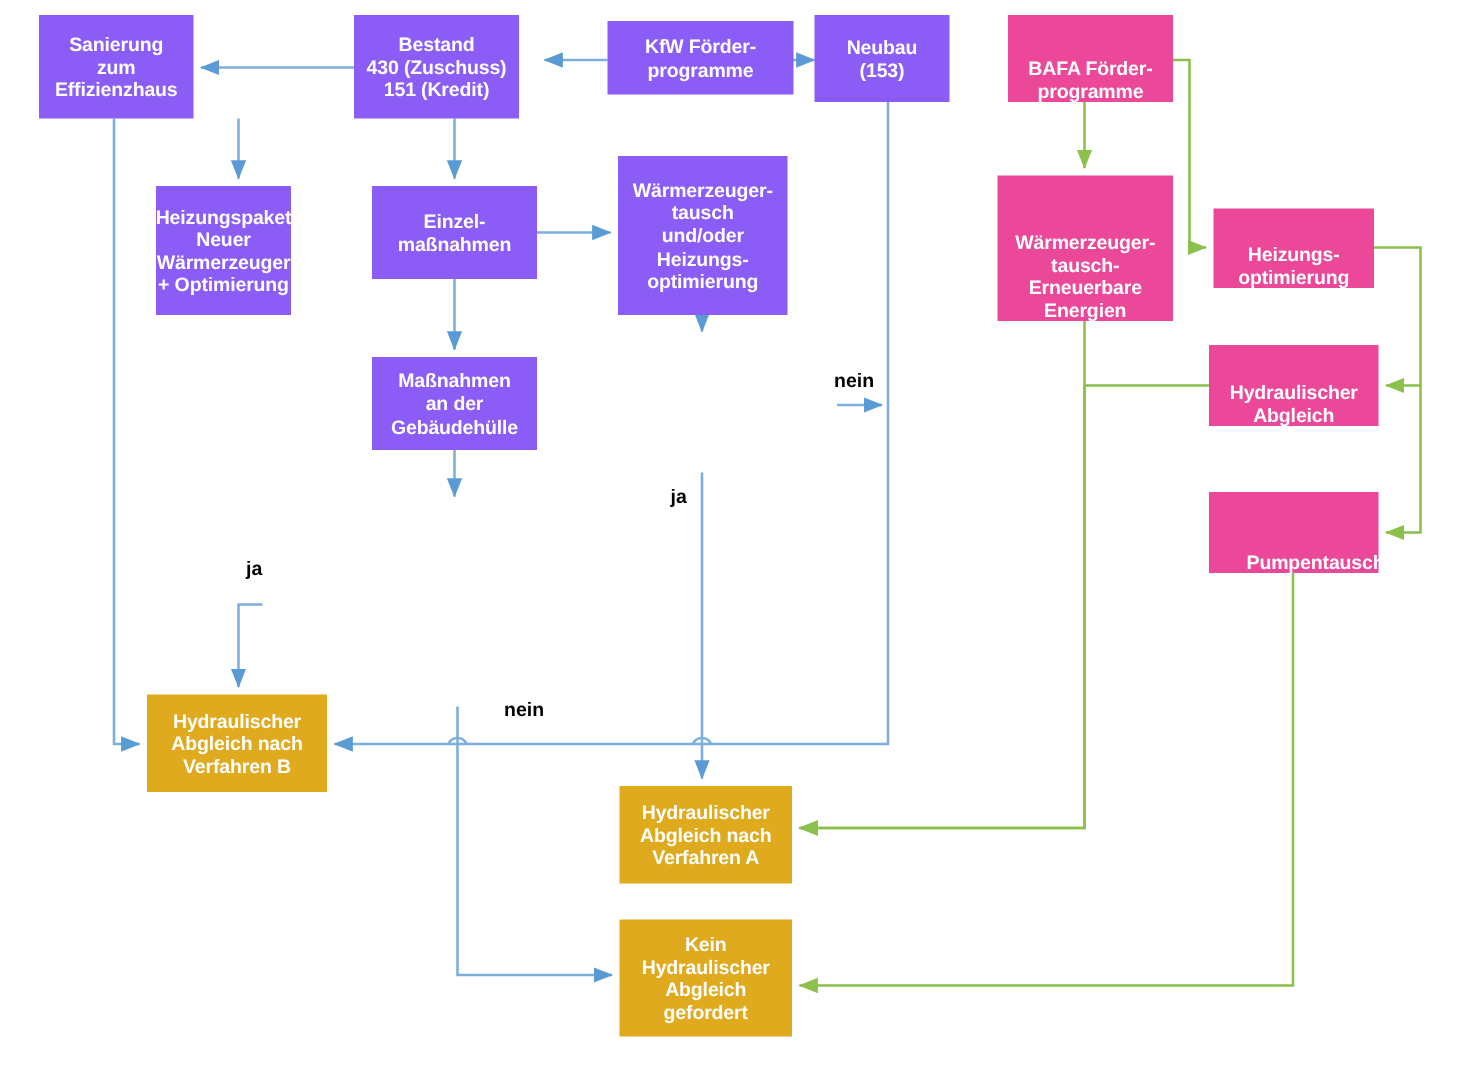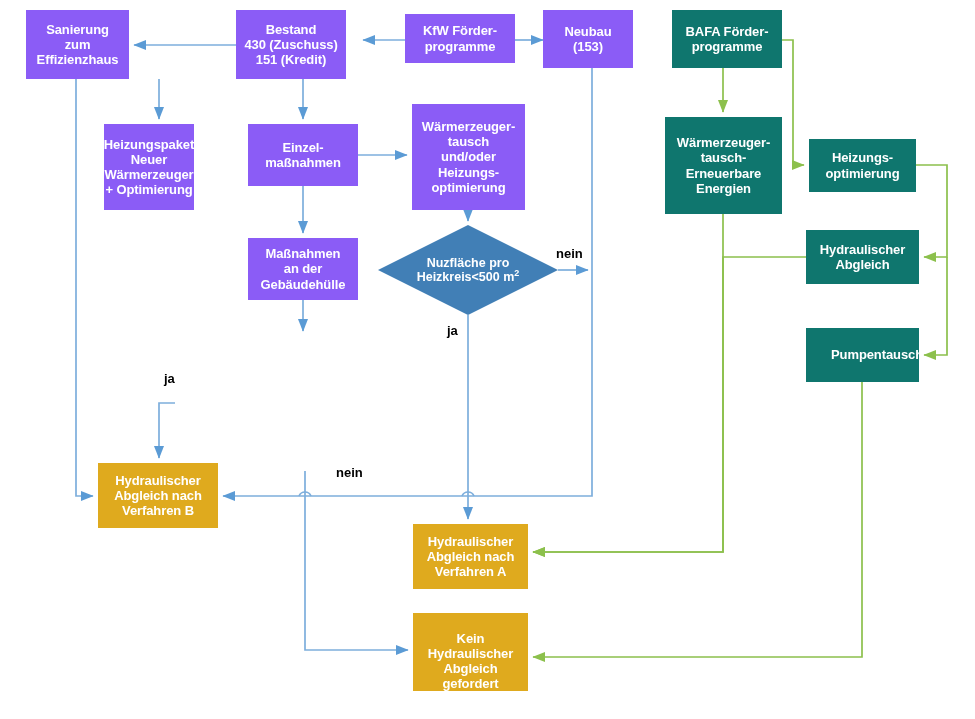--- a/index.html
+++ b/index.html
@@ -4,21 +4,21 @@
 <style>
   html,body{margin:0;padding:0;background:#ffffff;}
   body{font-family:"Liberation Sans",sans-serif;}
   #canvas{position:relative;width:975px;height:719px;overflow:hidden;background:#fff;}
   svg.edges{position:absolute;left:0;top:0;width:975px;height:719px;}
   .node{position:absolute;box-sizing:border-box;display:flex;align-items:center;
         justify-content:center;text-align:center;color:#fff;font-weight:bold;
         line-height:1.16;letter-spacing:-0.1px;}
   .node span{display:block;padding:0 2px;}
   .blue{background:#8b5cf6;}
-  .green{background:#0f766e;}
+  .green{background:#ec4899;align-items:flex-end;}
   .gold{background:#DFAA1E;}
   .diamond{position:absolute;}
   .diamond .dlabel{position:absolute;left:0;top:0;width:100%;height:100%;
         display:flex;align-items:center;justify-content:center;text-align:center;
         color:#fff;font-weight:bold;line-height:1.16;}
   .edgelabel{position:absolute;color:#000000;font-weight:bold;font-size:13px;}
 </style>
 </head>
 <body>
 
@@ -61,38 +61,30 @@
       <path d="M723,68 L723,112"></path>
       <path d="M723,40 L793,40 L793,165 L804,165"></path>
       <path d="M916,165 L947,165 L947,257 L924,257"></path>
       <path d="M947,257 L947,355 L924,355"></path>
       <path d="M806,257 L723,257 L723,552 L533,552"></path>
       <path d="M723,214 L723,552 L533,552"></path>
       <path d="M862,382 L862,657 L533,657"></path>
     </g>
   </svg>
 
-  <div class="diamond" style="left:378px;top:225px;width:180px;height:90px;">
-    <svg width="180" height="90" viewBox="0 0 180 90">
-      <polygon points="90,0 180,45 90,90 0,45" fill="#417FB6"></polygon>
-    </svg>
-    <div class="dlabel" style="font-size:12.5px;">
-        <span>Nuzfläche pro<br>Heizkreis&lt;500 m<sup style="font-size:.72em;line-height:0">2</sup></span>
-      </div>
-  </div>
 
 
   <div id="nodes-layer">
       <div class="node blue" style="left: 26px; top: 10px; width: 103px; height: 69px; font-size: 13px;">
         <span>Sanierung<br>zum<br>Effizienzhaus</span>
       </div>
       <div class="node blue" style="left: 236px; top: 10px; width: 110px; height: 69px; font-size: 13px; justify-content: center;">
         <span>Bestand<br>430 (Zuschuss)<br>151 (Kredit)</span>
       </div>
-      <div class="node blue" style="left: 405px; top: 14px; width: 110px; height: 49px; font-size: 13px;">
+      <div class="node blue" style="left: 405px; top: 14px; width: 124px; height: 49px; font-size: 13px;">
         <span>KfW Förder-<br>programme</span>
       </div>
       <div class="node blue" style="left: 543px; top: 10px; width: 90px; height: 58px; font-size: 13px;">
         <span>Neubau<br>(153)</span>
       </div>
       <div class="node green" style="left: 672px; top: 10px; width: 110px; height: 58px; font-size: 13px;">
         <span>BAFA Förder-<br>programme</span>
       </div>
       <div class="node blue" style="left: 104px; top: 124px; width: 90px; height: 86px; font-size: 13px;">
         <span>Heizungspaket<br>Neuer<br>Wärmerzeuger<br>+ Optimierung</span>
@@ -117,21 +109,21 @@
       </div>
       <div class="node green" style="left: 806px; top: 328px; width: 113px; height: 54px; font-size: 13px; padding-left: 29px;">
         <span>Pumpentausch</span>
       </div>
       <div class="node gold" style="left: 98px; top: 463px; width: 120px; height: 65px; font-size: 13px;">
         <span>Hydraulischer<br>Abgleich nach<br>Verfahren B</span>
       </div>
       <div class="node gold" style="left: 413px; top: 524px; width: 115px; height: 65px; font-size: 13px;">
         <span>Hydraulischer<br>Abgleich nach<br>Verfahren A</span>
       </div>
-      <div class="node gold" style="left: 413px; top: 613px; width: 115px; height: 78px; font-size: 13px; align-items: flex-end;">
+      <div class="node gold" style="left: 413px; top: 613px; width: 115px; height: 78px; font-size: 13px;">
         <span>Kein<br>Hydraulischer<br>Abgleich<br>gefordert</span>
       </div>
     </div>
   <div id="labels-layer">
       <div class="edgelabel" style="left: 556px; top: 246px;">nein</div>
       <div class="edgelabel" style="left: 447px; top: 323px;">ja</div>
       <div class="edgelabel" style="left: 164px; top: 371px;">ja</div>
       <div class="edgelabel" style="left: 336px; top: 465px;">nein</div>
     </div>
 

